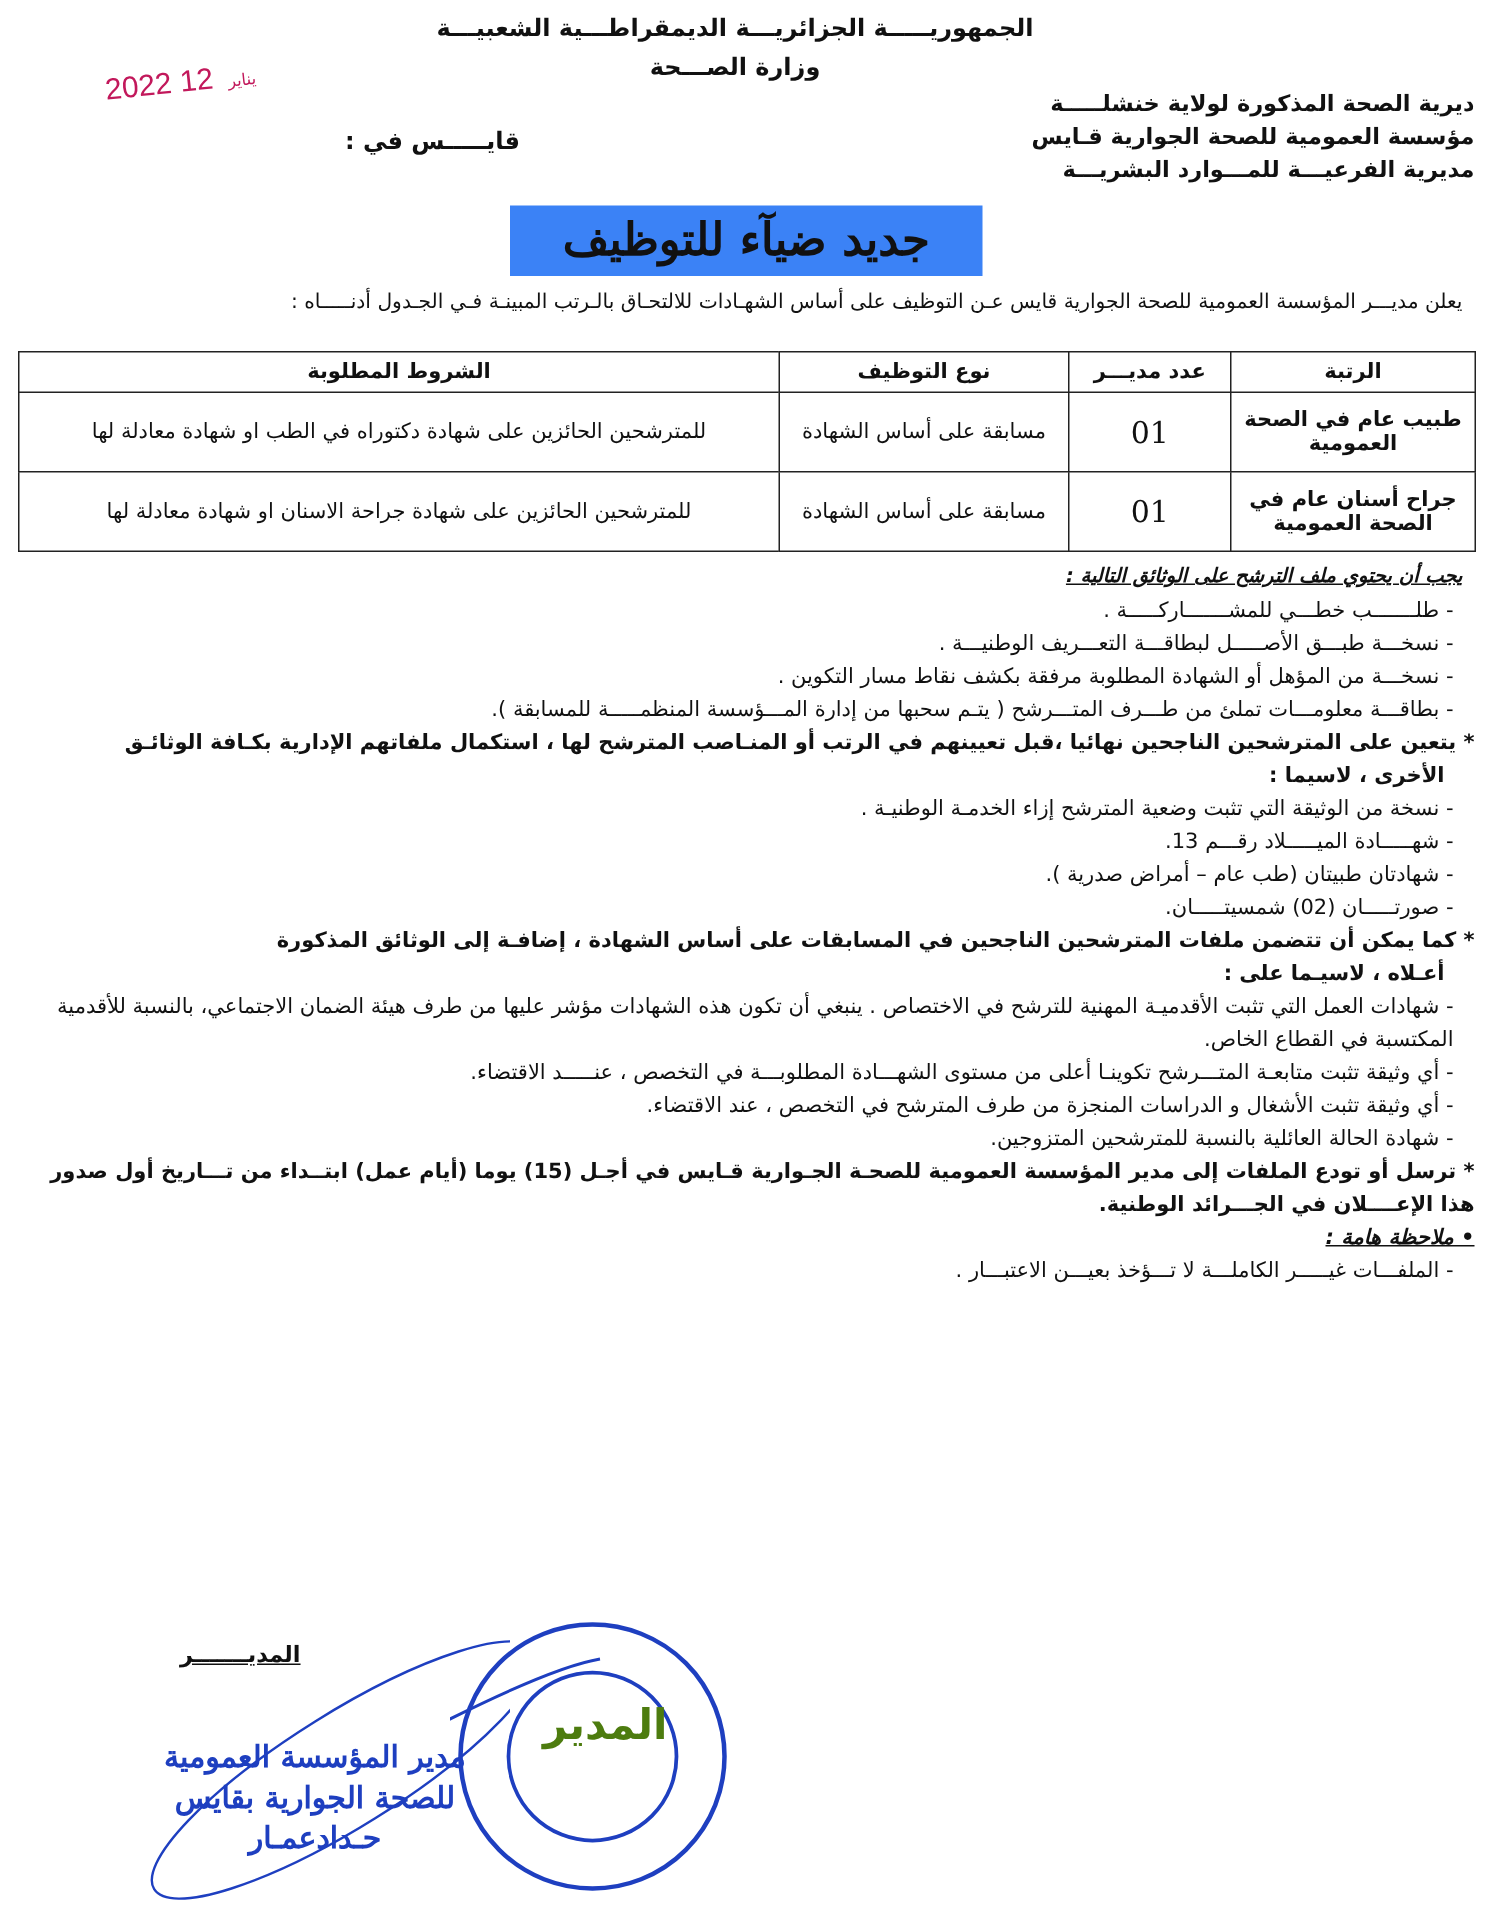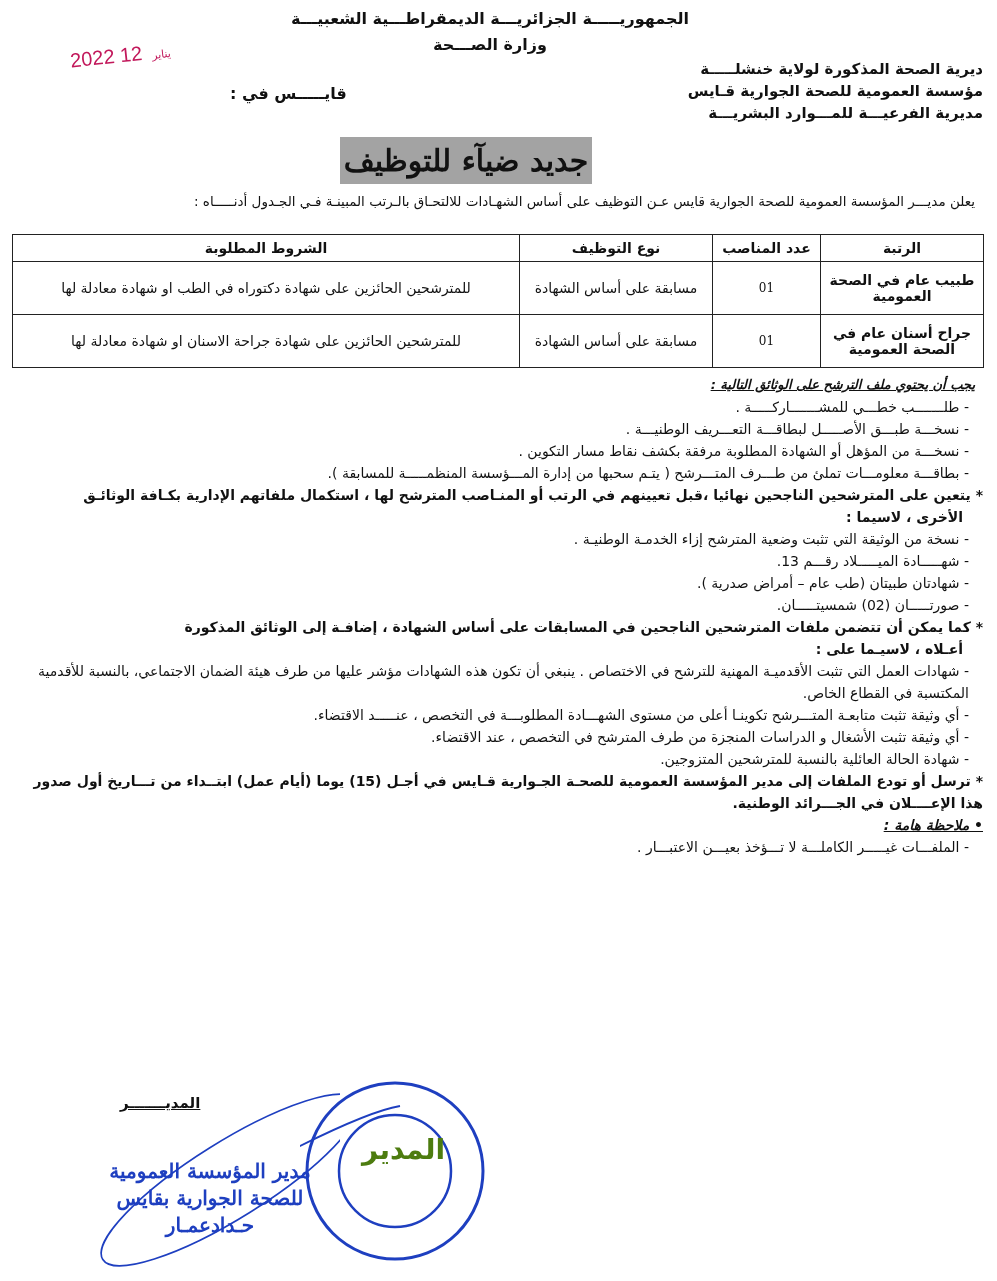--- a/index.html
+++ b/index.html
@@ -8,28 +8,28 @@
     background: #ffffff; color: #111;
     font-family: "DejaVu Sans", sans-serif;
   }
   .rtl { direction: rtl; }
   .abs { position: absolute; }
   .hdr-center { left: 270px; width: 440px; top: 6px; text-align: center; font-weight: bold; font-size: 16px; line-height: 26px; }
   .stamp-date { left: 70px; top: 44px; color: #c2185b; font-family: "Liberation Sans", sans-serif; font-size: 20px; transform: rotate(-6deg); }
   .stamp-date .small { font-size: 11px; margin: 0 4px; }
   .place { left: 230px; top: 84px; font-weight: bold; font-size: 16px; }
   .hdr-right { right: 14px; top: 58px; width: 300px; text-align: right; font-weight: bold; font-size: 15px; line-height: 22px; }
-  .banner { left: 340px; top: 137px; width: 252px; height: 47px; background: #a3a3a3; text-align: center; font-weight: bold; font-size: 30px; line-height: 47px; font-family: "DejaVu Serif", serif; }
+  .banner { left: 340px; top: 137px; width: 315px; height: 47px; background: #3b82f6; text-align: center; font-weight: bold; font-size: 30px; line-height: 47px; font-family: "DejaVu Serif", serif; }
   .intro { right: 22px; top: 190px; width: 900px; text-align: justify; font-size: 13.5px; line-height: 22px; }
   table.posts { position: absolute; left: 12px; top: 234px; width: 972px; border-collapse: collapse; font-size: 14px; direction: rtl; }
   table.posts th, table.posts td { border: 1.4px solid #222; text-align: center; padding: 2px 6px; }
   table.posts th { font-weight: bold; height: 22px; }
   table.posts td { height: 48px; }
   table.posts td.rank { font-weight: bold; width: 150px; }
-  table.posts td.num { width: 95px; font-family: "DejaVu Serif", serif; font-size: 12px; }
+  table.posts td.num { width: 95px; font-family: "DejaVu Serif", serif; font-size: 20px; }
   table.posts td.type { width: 180px; }
   .list { right: 14px; top: 374px; width: 970px; font-size: 14px; line-height: 22px; }
   .list p { margin: 0; }
   .list .u { text-decoration: underline; font-style: italic; font-weight: bold; font-size: 13px; margin-right: 8px; }
   .list .b { font-weight: bold; }
   .list .ind { padding-right: 14px; }
   .list .ind2 { padding-right: 20px; }
   .list .gap { }
   .note-title { font-weight: bold; text-decoration: underline; font-style: italic; }
   .sig-label { left: 120px; top: 1094px; font-weight: bold; font-size: 15px; text-decoration: underline; }
@@ -60,21 +60,21 @@
 </div>
 
 <div class="abs banner rtl">جديد ضيآء للتوظيف</div>
 
 <div class="abs intro rtl">يعلن مديـــر المؤسسة العمومية للصحة الجوارية قايس عـن التوظيف على أساس الشهـادات للالتحـاق بالـرتب المبينـة فـي الجـدول أدنـــــاه :</div>
 
 <table class="posts">
   <thead>
     <tr>
       <th>الرتبة</th>
-      <th>عدد المناصب</th>
+      <th>عدد مديـــر</th>
       <th>نوع التوظيف</th>
       <th>الشروط المطلوبة</th>
     </tr>
   </thead>
   <tbody>
     <tr>
       <td class="rank">طبيب عام في الصحة العمومية</td>
       <td class="num">01</td>
       <td class="type">مسابقة على أساس الشهادة</td>
       <td>للمترشحين الحائزين على شهادة دكتوراه في الطب او شهادة معادلة لها</td>

